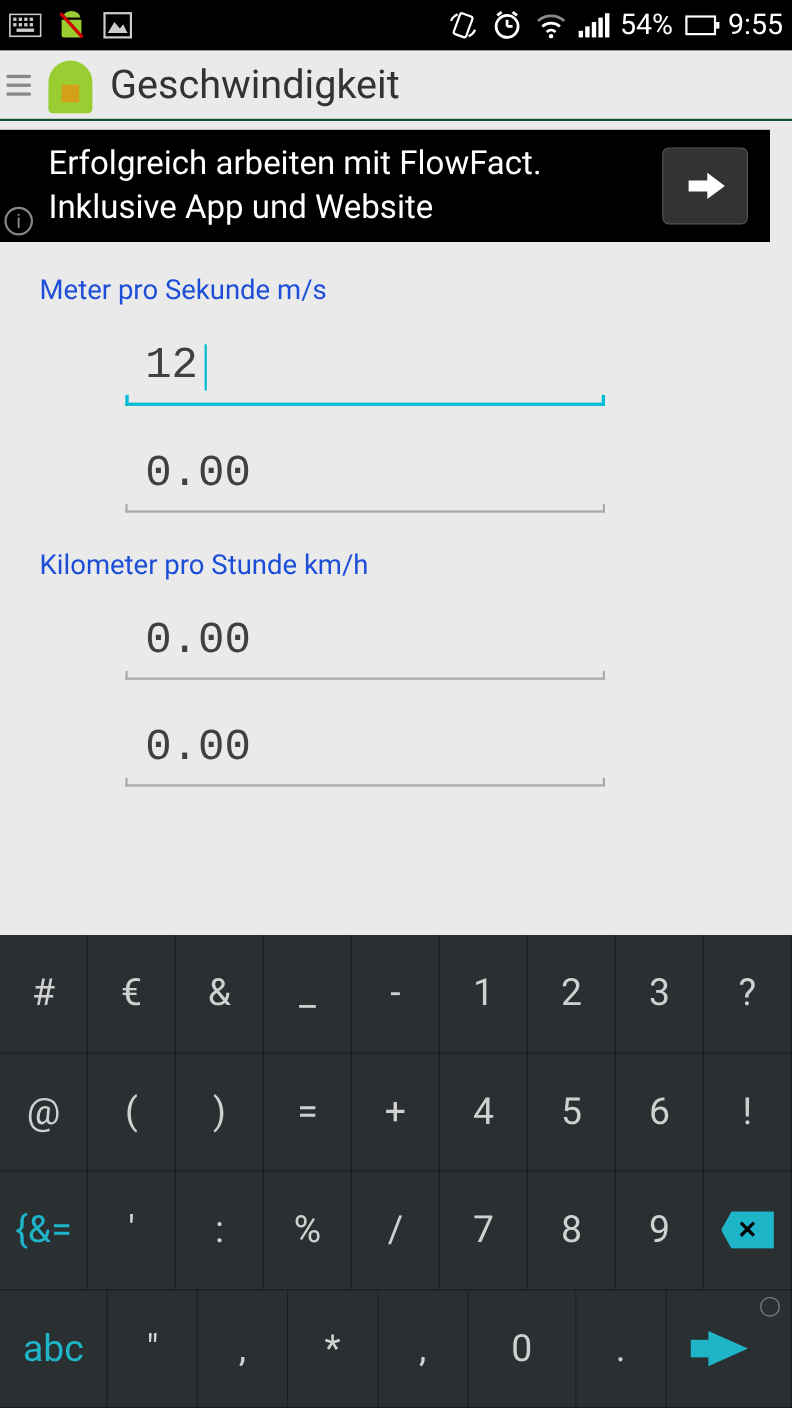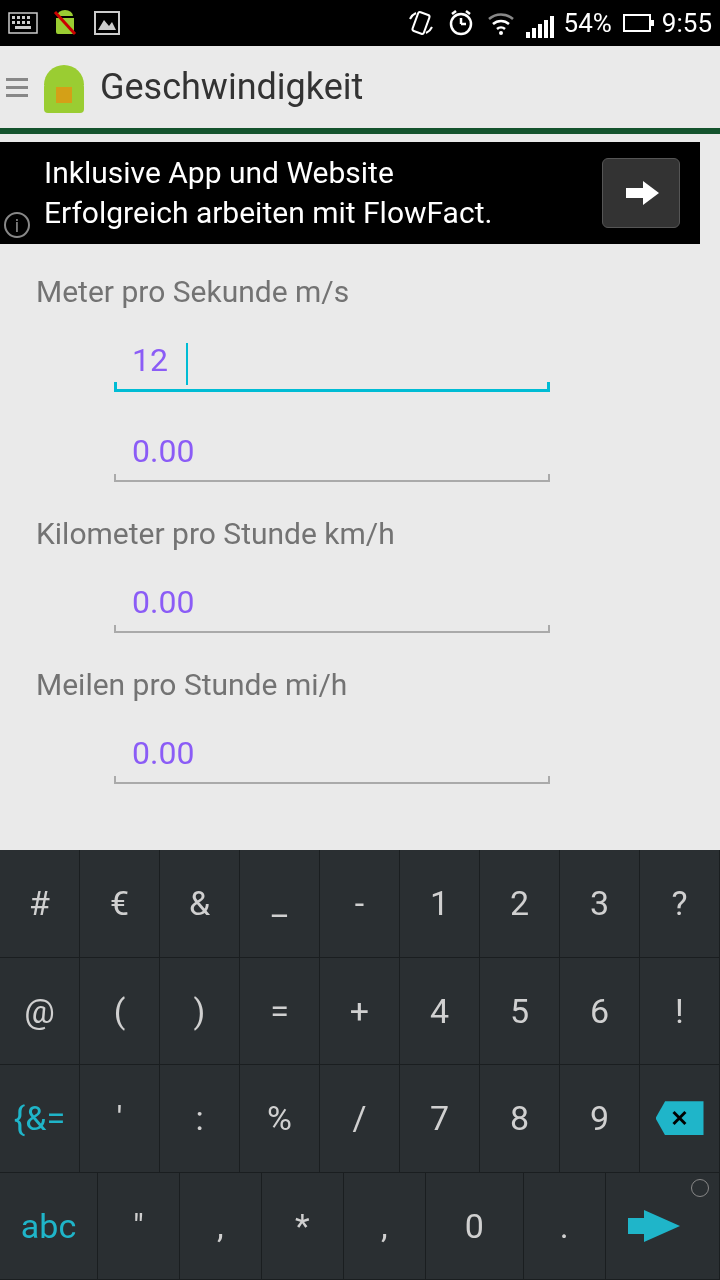--- a/index.html
+++ b/index.html
@@ -8,36 +8,36 @@
   .status-bar {
     height: 46px;
     background: #000;
     color: #fff;
     display: flex;
     align-items: center;
     padding: 0 8px;
     font-size: 26px;
   }
   .status-left { display: flex; gap: 12px; align-items: center; }
-  .status-right { margin-left: auto; display: flex; gap: 10px; align-items: flex-end; }
+  .status-right { margin-left: auto; display: flex; gap: 10px; align-items: center; }
   .status-icon { width: 30px; height: 30px; display: inline-flex; align-items: center; justify-content: center; }
   .battery-box { width: 28px; height: 18px; border: 2px solid #fff; position: relative; }
   .battery-box::after { content:''; position:absolute; right:-5px; top:4px; width:3px; height:6px; background:#fff; }
   .battery-fill { background:#8bc34a; width:60%; height:100%; }
   .signal-bars { display:flex; align-items:flex-end; gap:2px; height:22px; }
   .signal-bars span { width:4px; background:#fff; }
   
   .app-bar {
-    height: 88px;
+    height: 64px;
     background: #eaeaea;
     display: flex;
     align-items: center;
     padding: 0 6px;
     gap: 12px;
-    border-bottom: 6px solid #14532d;
+    border-bottom: 2px solid #14532d;
   }
   .hamburger { width: 22px; display:flex; flex-direction:column; gap:5px; }
   .hamburger span { height:3px; background:#888; }
   .android-icon { width:48px; height:60px; position:relative; }
   .android-head { width:40px; height:20px; background:#9acd32; border-radius:20px 20px 0 0; position:absolute; top:8px; left:4px; }
   .android-body { width:40px; height:30px; background:#9acd32; border-radius:4px; position:absolute; top:26px; left:4px; }
   .android-box { width:16px; height:16px; background:#d4a017; position:absolute; top:30px; left:16px; }
   .app-title { font-size: 36px; color: #333; font-weight: 400; }
   
   .ad-banner {
@@ -61,31 +61,32 @@
     display: flex; align-items: center; justify-content: center;
   }
   .ad-info {
     position: absolute; left: 4px; bottom: 6px;
     width: 26px; height: 26px; border: 2px solid #888; border-radius: 50%;
     color: #888; font-size: 18px; display:flex; align-items:center; justify-content:center;
   }
   
   .content { padding: 30px 36px 0 36px; }
   .field-group { margin-bottom: 34px; }
-  .field-label { font-size: 30px; color: #737373; margin-bottom: 26px; }
+  .field-label { font-size: 25px; color: #1d4ed8; margin-bottom: 26px; }
   .field-input-wrap { margin-left: 78px; width: 436px; position: relative; }
   .field-input {
     width: 100%;
     border: none;
     border-bottom: 2px solid #aaa;
     background: transparent;
-    font-size: 32px;
-    color: #8b5cf6;
+    font-size: 40px;
+    color: #404040;
     padding: 6px 18px 10px 18px;
     outline: none;
+    font-family: Liberation Mono, monospace;
   }
   .field-input.active { border-bottom: 3px solid #00bcd4; }
   .field-input-wrap.active::before,
   .field-input-wrap.active::after {
     content:''; position:absolute; bottom:0; width:3px; height:10px; background:#00bcd4;
   }
   .field-input-wrap.active::before { left:0; }
   .field-input-wrap.active::after { right:0; }
   .field-input-wrap.inactive::before,
   .field-input-wrap.inactive::after {
@@ -220,22 +221,22 @@
     <div class="android-head"></div>
     <div class="android-body"></div>
     <div class="android-box"></div>
   </div>
   <div class="app-title">Geschwindigkeit</div>
 </div>
 
 <div class="ad-banner">
   <div class="ad-info">i</div>
   <div class="ad-text">
+    <div>Erfolgreich arbeiten mit FlowFact.</div>
     <div>Inklusive App und Website</div>
-    <div>Erfolgreich arbeiten mit FlowFact.</div>
   </div>
   <div class="ad-arrow-btn">
     <svg width="40" height="30" viewBox="0 0 40 30">
         <polygon points="5,10 22,10 22,3 38,15 22,27 22,20 5,20" fill="#fff"></polygon>
       </svg>
   </div>
 </div>
 
 <div class="content">
   <div class="field-group">
@@ -250,21 +251,20 @@
       <input class="field-input" value="0.00" style="">
     </div>
   </div>
   <div class="field-group">
     <div class="field-label">Kilometer pro Stunde km/h</div>
     <div class="field-input-wrap inactive">
       <input class="field-input" value="0.00" style="">
     </div>
   </div>
   <div class="field-group" style="margin-bottom:10px">
-    <div class="field-label">Meilen pro Stunde mi/h</div>
     <div class="field-input-wrap inactive">
       <input class="field-input" value="0.00" style="">
     </div>
   </div>
 </div>
 
 <div class="keyboard">
   <div class="kb-row">
     <div class="kb-key">#</div>
     <div class="kb-key">€</div>

